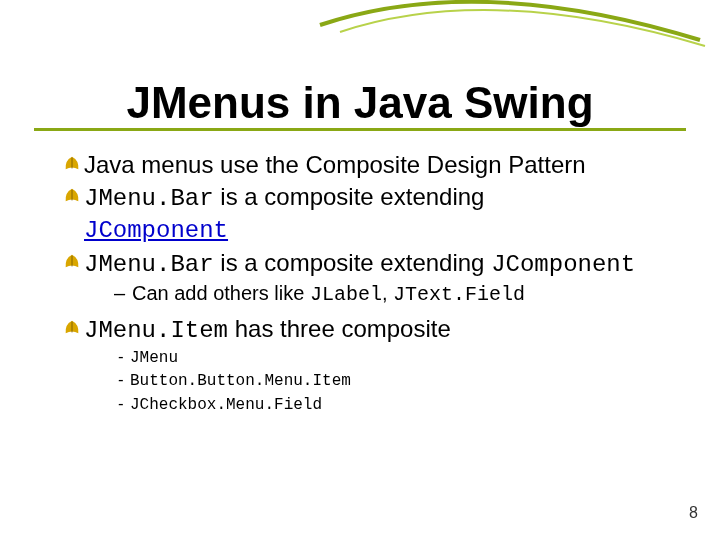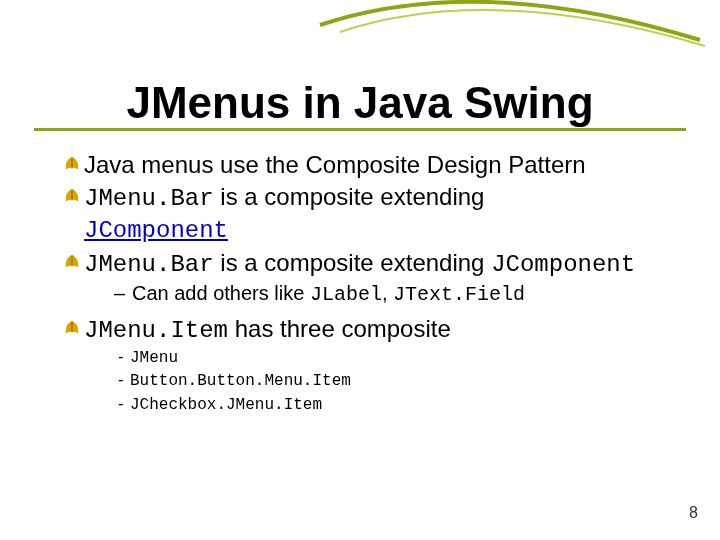--- a/index.html
+++ b/index.html
@@ -128,19 +128,19 @@
 
   <div class="li1" style="margin-top:6px">
     <svg class="bullet-leaf" width="18" height="18" viewBox="0 0 20 20">
       <path d="M3 17 Q2 7 10 3 Q18 7 17 17 Q10 13 3 17 Z" fill="#d9a600"></path>
       <path d="M10 4 L10 16" stroke="#7a5c00" stroke-width="1"></path>
     </svg>
     <div class="li1-text">
       <span class="mono">JMenu.Item</span><span> has three composite</span>
       <div class="li3"><span class="tick">-</span><span class="mono">JMenu</span></div>
       <div class="li3"><span class="tick">-</span><span class="mono">Button.Button.Menu.Item</span></div>
-      <div class="li3"><span class="tick">-</span><span class="mono">JCheckbox.JMenu.Item</span></div>
+      <div class="li3"><span class="tick">-</span><span class="mono">JCheckbox.Menu.Field</span></div>
     </div>
   </div>
 
 </div>
 
 <div class="pagenum">8</div>
 
 </body></html>

